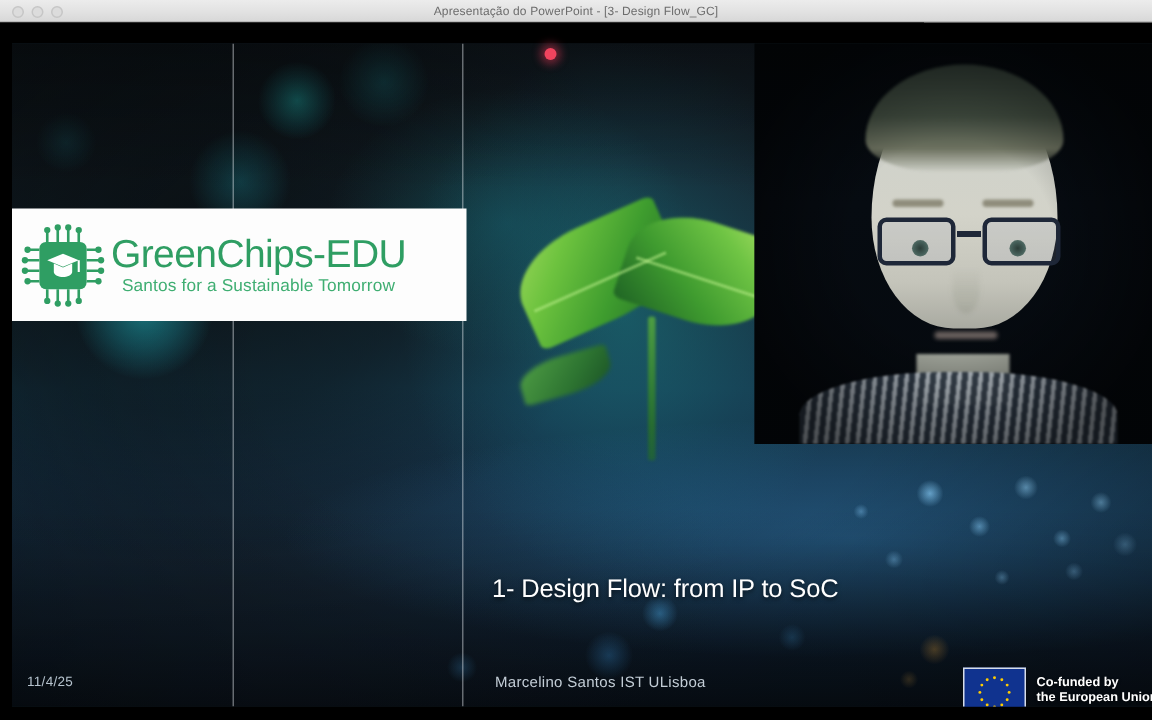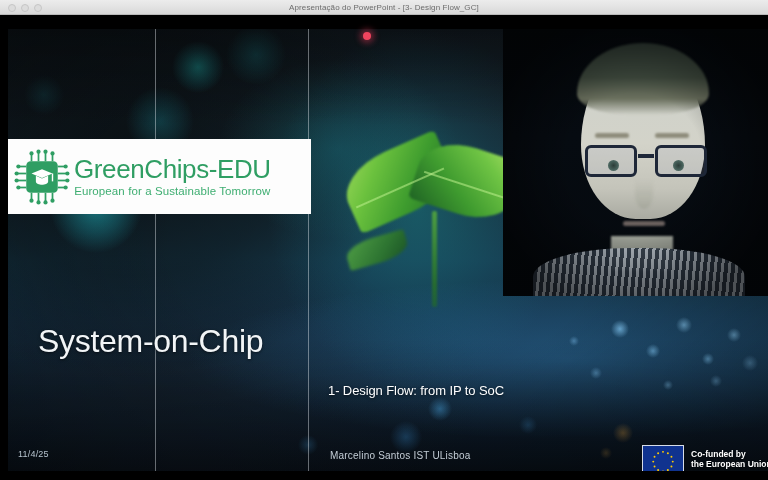--- a/index.html
+++ b/index.html
@@ -231,21 +231,21 @@
     font-size: 32px;
     font-weight: 400;
     color: #f2f5f7;
     letter-spacing: -0.3px;
     white-space: nowrap;
     text-shadow: 0 1px 3px rgba(0,0,0,0.55);
   }
   #slide-subtitle {
     position: absolute;
     left: 320px; top: 354px;
-    font-size: 13px;
+    font-size: 17px;
     font-weight: 400;
     color: #ffffff;
     letter-spacing: -0.1px;
     white-space: nowrap;
     text-shadow: 0 1px 3px rgba(0,0,0,0.6);
   }
   #slide-date {
     position: absolute;
     left: 10px; top: 420px;
     font-size: 9px;
@@ -481,25 +481,24 @@
             <circle cx="61" cy="36" r="2.4"></circle>
               <circle cx="59" cy="44" r="2.4"></circle>
           </g>
           <rect x="14" y="14" width="36" height="36" rx="5" fill="#2f9e63"></rect>
           <path d="M32 23 L44 28 L32 33 L20 28 Z" fill="#ffffff"></path>
           <path d="M25 30.5 L25 37 C25 39.4 29 40.8 32 40.8 C35 40.8 39 39.4 39 37 L39 30.5 L32 33.6 Z" fill="#ffffff"></path>
           <line x1="44" y1="28" x2="44" y2="37" stroke="#ffffff" stroke-width="1.6"></line>
         </svg>
         <div id="logo-text">
           <div id="logo-title">GreenChips-EDU</div>
-          <div id="logo-tagline">European for a Sustainable Tomorrow</div>
+          <div id="logo-tagline">Santos for a Sustainable Tomorrow</div>
         </div>
       </div>
 
-      <div id="slide-title">System-on-Chip</div>
       <div id="slide-subtitle">1- Design Flow: from IP to SoC</div>
       <div id="slide-date">11/4/25</div>
       <div id="slide-author">Marcelino Santos IST ULisboa</div>
 
       <div id="eu-badge">
         <svg id="eu-flag" viewBox="0 0 60 40">
           <rect x="0" y="0" width="60" height="40" fill="#10338f"></rect>
           <g fill="#ffcc00">
             <circle cx="30" cy="9" r="1.5"></circle>
             <circle cx="37.5" cy="11" r="1.5"></circle>

